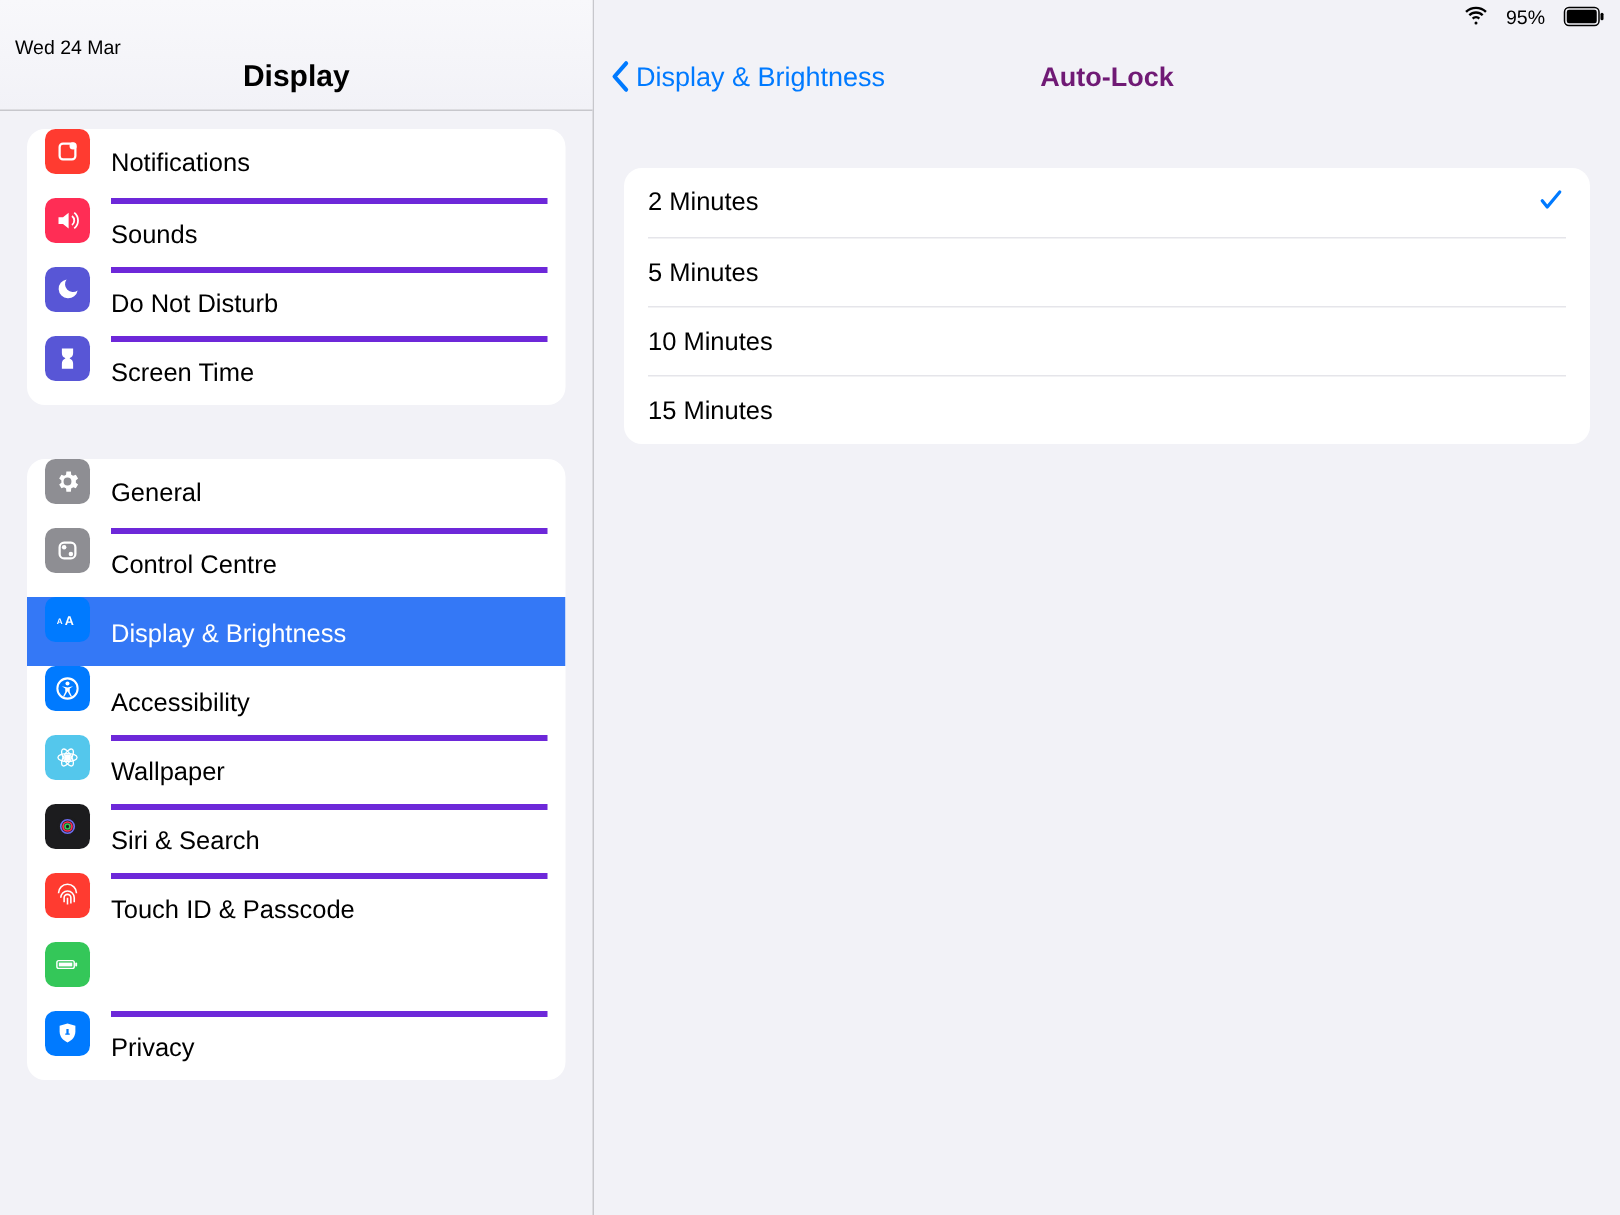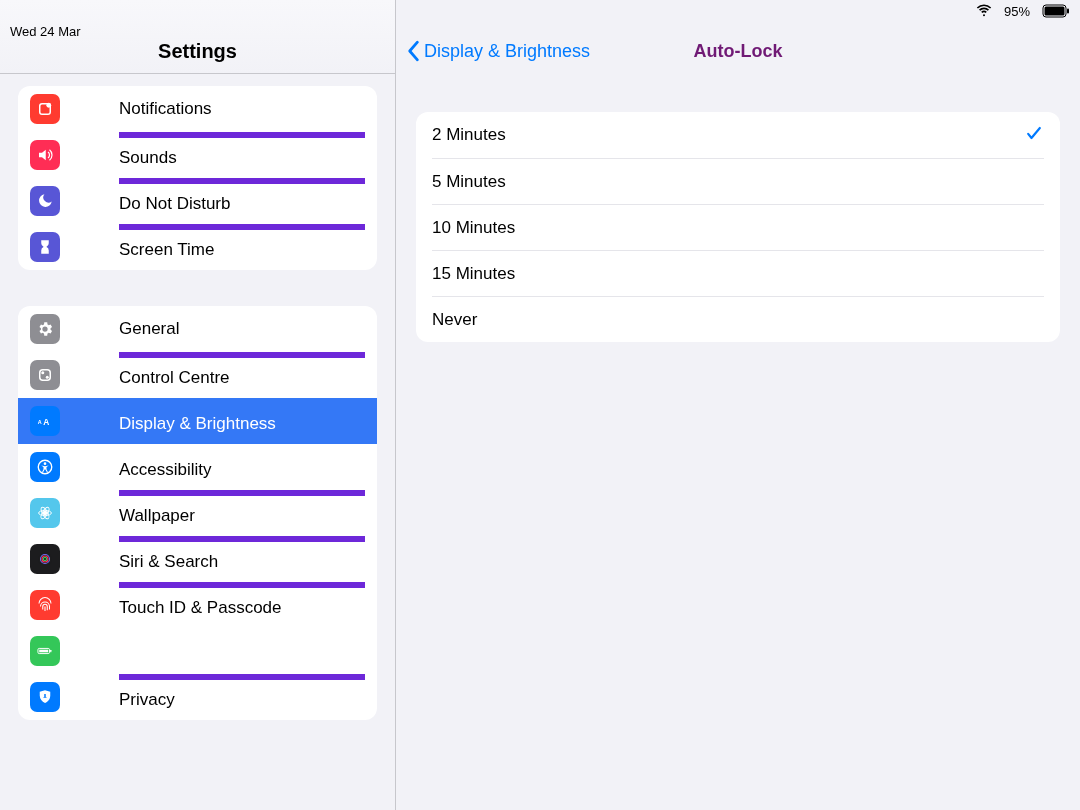--- a/index.html
+++ b/index.html
@@ -6,22 +6,22 @@
   html, body { width: 1080px; height: 810px; font-family: -apple-system, "Helvetica Neue", Arial, sans-serif; background: #f2f2f7; overflow: hidden; }
   .statusbar { position: absolute; top: 0; left: 0; right: 0; height: 22px; display: flex; align-items: center; justify-content: space-between; padding: 0 10px; font-size: 13px; font-weight: 500; color: #000; z-index: 10; }
   .statusbar .left { display: flex; gap: 26px; align-items: center; flex-direction: column; }
   .statusbar .right { display: flex; gap: 12px; align-items: center; }
   .layout { display: flex; width: 100%; height: 100%; }
   .sidebar { width: 396px; height: 100%; background: #f2f2f7; border-right: 1px solid #c7c7cc; display: flex; flex-direction: column; }
   .sidebar-header { height: 74px; display: flex; align-items: flex-end; justify-content: center; padding-bottom: 10px; border-bottom: 1px solid #c7c7cc; background: linear-gradient(#f8f8fb,#f2f2f7); }
   .sidebar-title { font-size: 20px; font-weight: 700; color: #000; }
   .sidebar-scroll { flex: 1; overflow-y: auto; padding: 12px 18px 30px 18px; }
   .group { background: #fff; border-radius: 12px; margin-bottom: 36px; overflow: hidden; }
-  .row { display: flex; align-items: center; height: 46px; padding: 0 12px 0 12px; cursor: pointer; gap: 45px; }
-  .row + .row .row-inner { border-top: 6px solid #6d28d9; }
+  .row { display: flex; align-items: flex-start; height: 46px; padding: 0 12px 0 12px; cursor: pointer; }
+  .row + .row .row-inner { border-top: 4px solid #6d28d9; }
   .row .iconwrap { width: 30px; height: 30px; border-radius: 7px; display: flex; align-items: center; justify-content: center; flex-shrink: 0; margin-right: 14px; }
   .row .row-inner { flex: 1; height: 100%; display: flex; align-items: center; }
   .row .label { font-size: 17px; color: #000; }
   .row.selected { background: #3b82f6; background: #3478f6; }
   .row.selected .label { color: #fff; }
   .row.selected .row-inner { border-top-color: transparent; }
   .row.selected + .row .row-inner { border-top-color: transparent; }
   .ic-gray { background: #8e8e93; }
   .ic-blue { background: #007aff; }
   .ic-notification { background: #ff3b30; }
@@ -75,21 +75,21 @@
           <rect x="2.5" y="2.5" width="20" height="9" rx="1.5" fill="black"></rect>
           <rect x="25" y="4.5" width="2" height="5" rx="1" fill="black"></rect>
         </svg>
     </span>
   </div>
 </div>
 
 <div class="layout">
   <aside class="sidebar">
     <div class="sidebar-header">
-      <div class="sidebar-title">Settings</div>
+      <div class="sidebar-title">Display</div>
     </div>
     <div class="sidebar-scroll">
       <div class="group">
         <div class="row">
           <div class="iconwrap ic-notification">
             <svg viewBox="0 0 24 24" fill="white">
                 <rect x="5" y="5" width="14" height="14" rx="3" fill="none" stroke="white" stroke-width="2"></rect>
                 <circle cx="17" cy="7" r="3.2" fill="white"></circle>
               </svg>
           </div>
@@ -273,21 +273,16 @@
         <div class="option">
           <div class="opt-inner">
               <span class="opt-label">10 Minutes</span>
             </div>
         </div>
         <div class="option">
           <div class="opt-inner">
               <span class="opt-label">15 Minutes</span>
             </div>
         </div>
-        <div class="option">
-          <div class="opt-inner">
-              <span class="opt-label">Never</span>
-            </div>
-        </div>
       </div>
     </div>
   </main>
 </div>
 
 </body></html>

